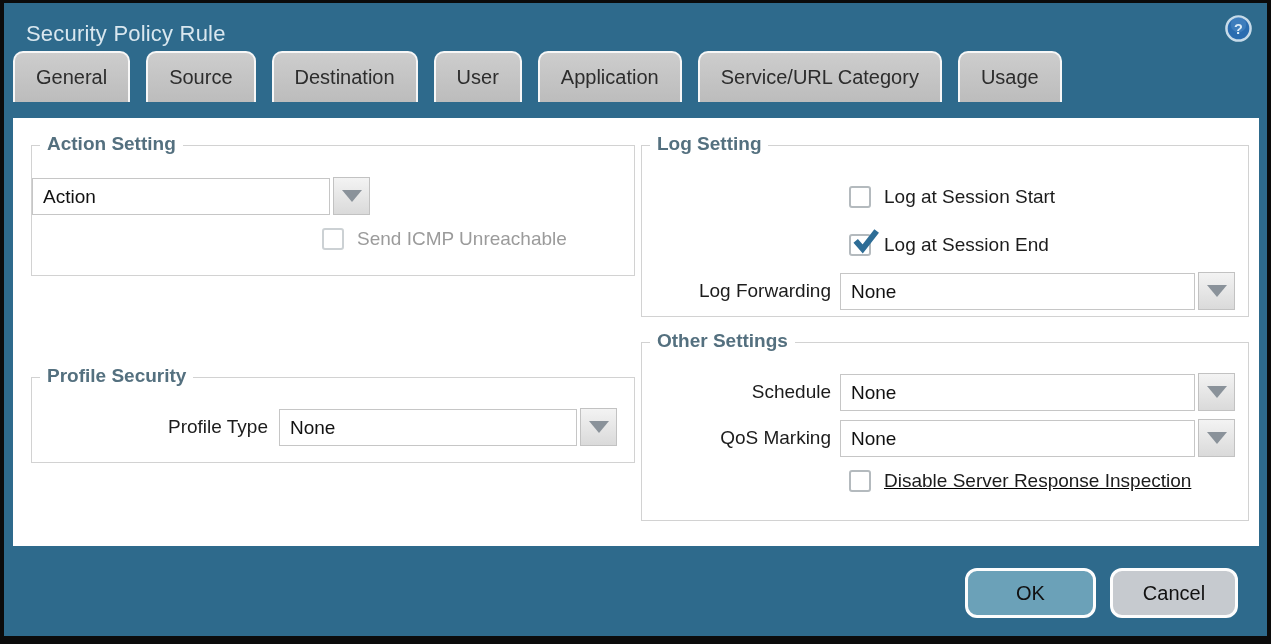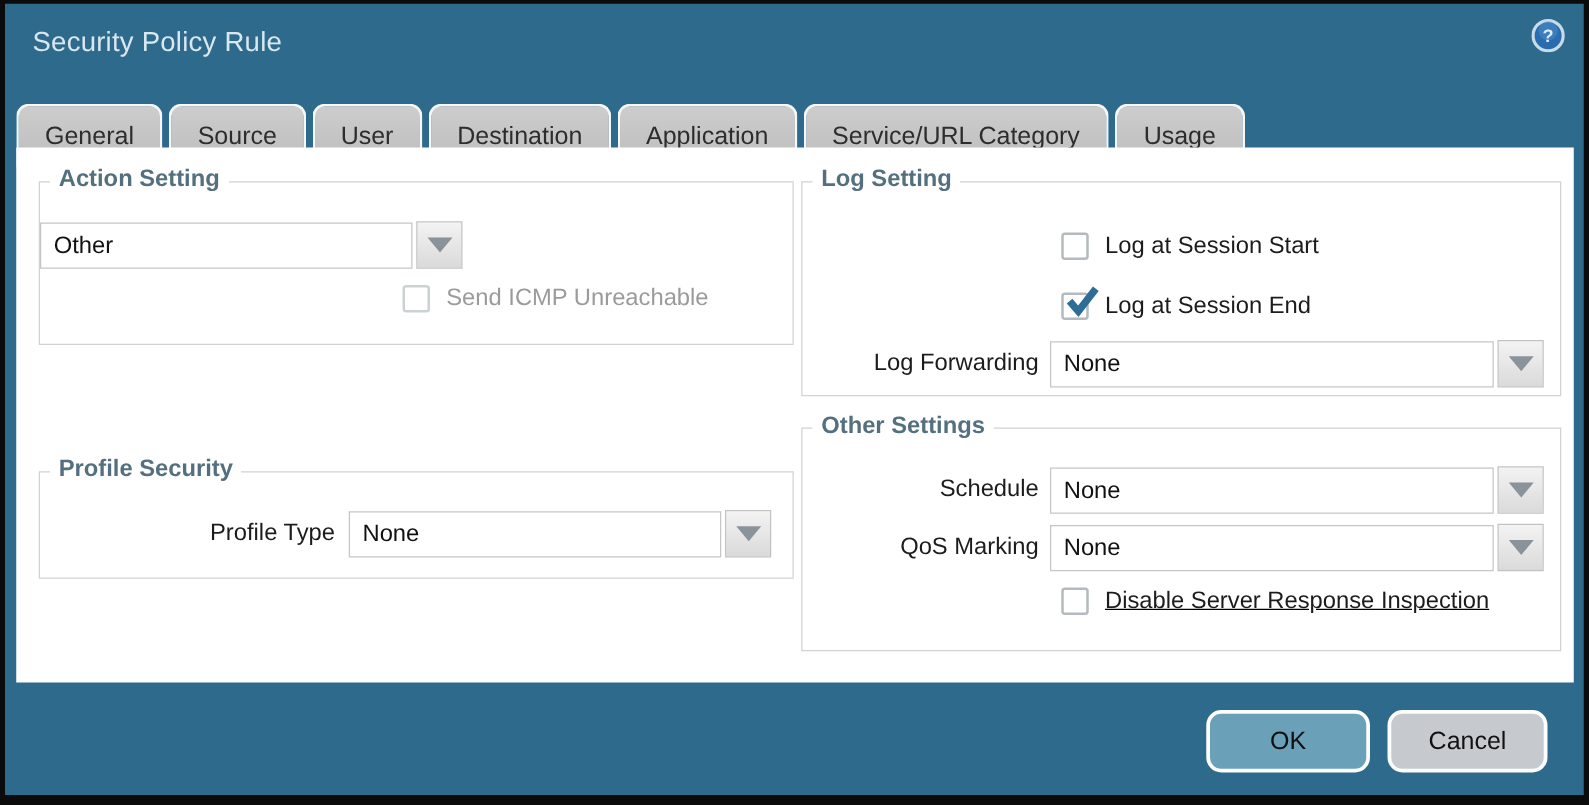--- a/index.html
+++ b/index.html
@@ -11,21 +11,21 @@
     position:absolute; left:4px; top:3px; width:1263px; height:633px;
     background:var(--dialog_teal,#2e6a8c);
   }
 
   
   .title { position:absolute; left:22px; top:18px; font-size:22px; letter-spacing:0.2px;
            color:#d9e7ef; font-weight:400; }
   .help { position:absolute; right:15px; top:12px; width:27px; height:27px; cursor:pointer; }
 
   
-  .tabstrip { position:absolute; left:9px; top:80px; height:51px; display:flex; gap:5px; align-items:stretch; }
+  .tabstrip { position:absolute; left:9px; top:48px; height:51px; display:flex; gap:16px; align-items:stretch; }
   .tab {
     display:flex; align-items:center; padding:0 21px;
     background:linear-gradient(#cdcdcd,#bcbcbc);
     border:2px solid #f7f7f7; border-bottom:none;
     border-radius:10px 10px 0 0;
     font-size:20px; color:#2d2d2d; white-space:nowrap; cursor:pointer;
   }
   .tab.active { background:#fff; color:#1c1c1c; position:relative; z-index:3; }
 
   
@@ -99,43 +99,43 @@
     </svg>
 
     <div class="tabstrip">
       <div class="tab">
           <span>General</span>
         </div>
       <div class="tab">
           <span>Source</span>
         </div>
       <div class="tab">
+          <span>Destination</span>
+        </div>
+      <div class="tab">
           <span>User</span>
-        </div>
-      <div class="tab">
-          <span>Destination</span>
         </div>
       <div class="tab">
           <span>Application</span>
         </div>
       <div class="tab">
           <span>Service/URL Category</span>
         </div>
       <div class="tab">
           <span>Usage</span>
         </div>
     </div>
 
     <div class="panel">
 
       <div class="group" id="fs-action">
         <span class="legend">Action Setting</span>
         <div class="row" style="left:0; top:31px;">
           <span class="dropdown">
-            <span class="dd-value w-left">Other</span>
+            <span class="dd-value w-left">Action</span>
             <span class="dd-btn">
               <span class="dd-arrow"></span>
             </span>
           </span>
         </div>
         <div class="row" style="left:258px; top:82px;padding-left:32px;">
           <span class="checkbox disabled">
             
           </span>
           <span class="cb-label disabled">Send ICMP Unreachable</span>

